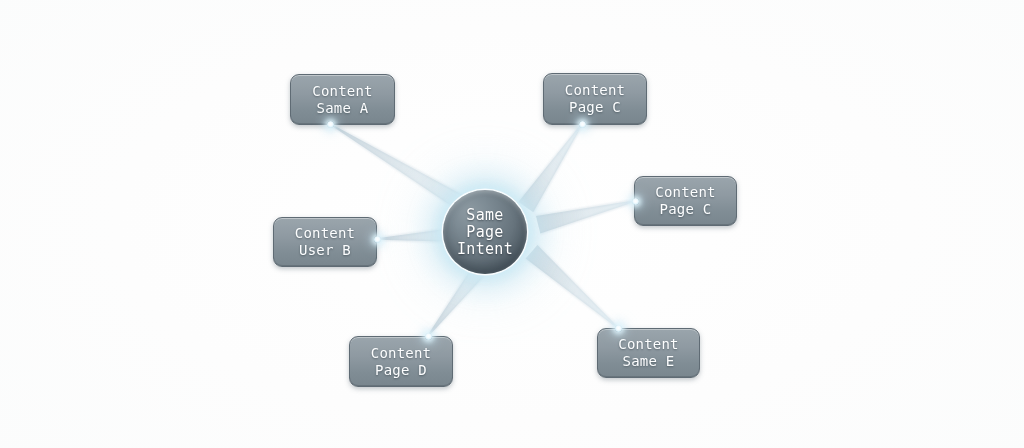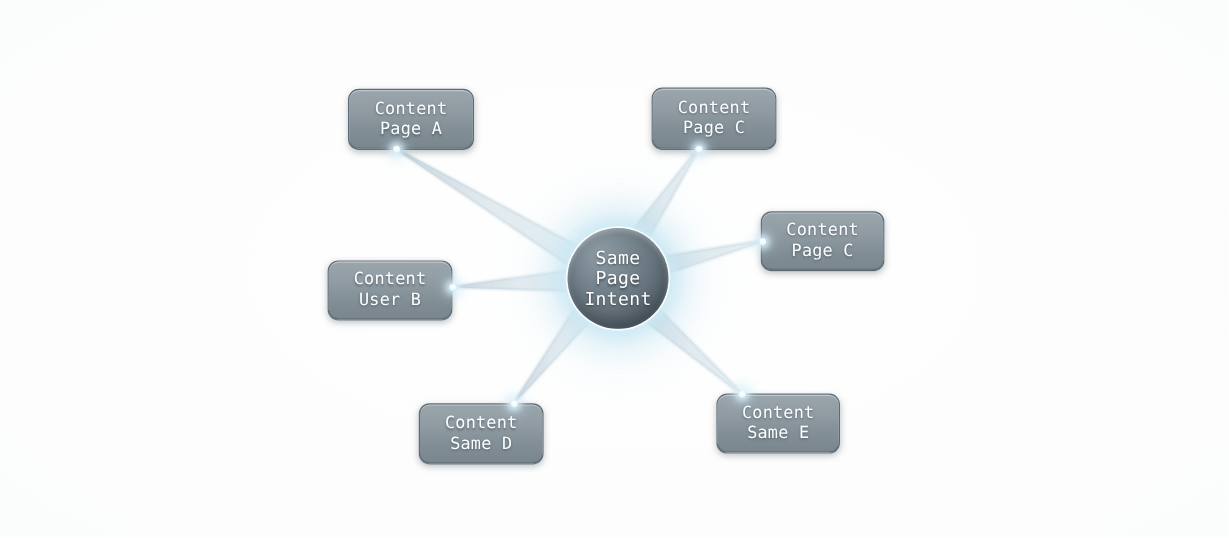--- a/index.html
+++ b/index.html
@@ -126,33 +126,33 @@
         <line x1="479.5186974756053" y1="242.57604848065276" x2="377.03706912557595" y2="239.69901779657533" stroke="#b9cbd6" stroke-width="0.9" stroke-opacity="0.85" filter="url(#softGlow)"></line>
         <polygon points="483.46553804767825,250.13811602139077 497.6665222350657,261.19849793656755 428.5522604961762,336.43012596336797 427.4477395038238,335.56987403663203" fill="url(#wedgeGrad)"></polygon>
         <line x1="483.46553804767825" y1="250.13811602139077" x2="427.4477395038238" y2="335.56987403663203" stroke="#b9cbd6" stroke-width="0.9" stroke-opacity="0.85" filter="url(#softGlow)"></line>
         <line x1="497.6665222350657" y1="261.19849793656755" x2="428.5522604961762" y2="336.43012596336797" stroke="#b9cbd6" stroke-width="0.9" stroke-opacity="0.85" filter="url(#softGlow)"></line>
         <polygon points="525.5647647149347,258.5821099602506 537.4616530887531,245.07418461914423 618.462656770093,327.4746917922903 617.537343229907,328.5253082077097" fill="url(#wedgeGrad)"></polygon>
         <line x1="525.5647647149347" y1="258.5821099602506" x2="617.537343229907" y2="328.5253082077097" stroke="#b9cbd6" stroke-width="0.9" stroke-opacity="0.85" filter="url(#softGlow)"></line>
         <line x1="537.4616530887531" y1="245.07418461914423" x2="618.462656770093" y2="327.4746917922903" stroke="#b9cbd6" stroke-width="0.9" stroke-opacity="0.85" filter="url(#softGlow)"></line>
       </g>
   </svg>
 
-  <div class="hub" style="left: 473px; top: 190px; width: 84px; height: 84px;">
+  <div class="hub" style="left: 443px; top: 190px; width: 84px; height: 84px;">
     <div class="hub-label">
         <div>Same</div>
         <div>Page</div>
         <div>Intent</div>
       </div>
   </div>
 
   <div id="node-layer">
       <div class="node" style="left: 290px; top: 74px; width: 105px; height: 51px;">
         <div class="node-label">
           <div>Content</div>
-          <div>Page A</div>
+          <div>Same A</div>
         </div>
       </div>
       <div class="node" style="left: 543px; top: 73px; width: 104px; height: 52px;">
         <div class="node-label">
           <div>Content</div>
           <div>Page C</div>
         </div>
       </div>
       <div class="node" style="left: 634px; top: 176px; width: 103px; height: 50px;">
         <div class="node-label">
@@ -162,21 +162,21 @@
       </div>
       <div class="node" style="left: 273px; top: 217px; width: 104px; height: 50px;">
         <div class="node-label">
           <div>Content</div>
           <div>User B</div>
         </div>
       </div>
       <div class="node" style="left: 349px; top: 336px; width: 104px; height: 51px;">
         <div class="node-label">
           <div>Content</div>
-          <div>Same D</div>
+          <div>Page D</div>
         </div>
       </div>
       <div class="node" style="left: 597px; top: 328px; width: 103px; height: 50px;">
         <div class="node-label">
           <div>Content</div>
           <div>Same E</div>
         </div>
       </div>
     </div>
   <div id="dot-layer">

